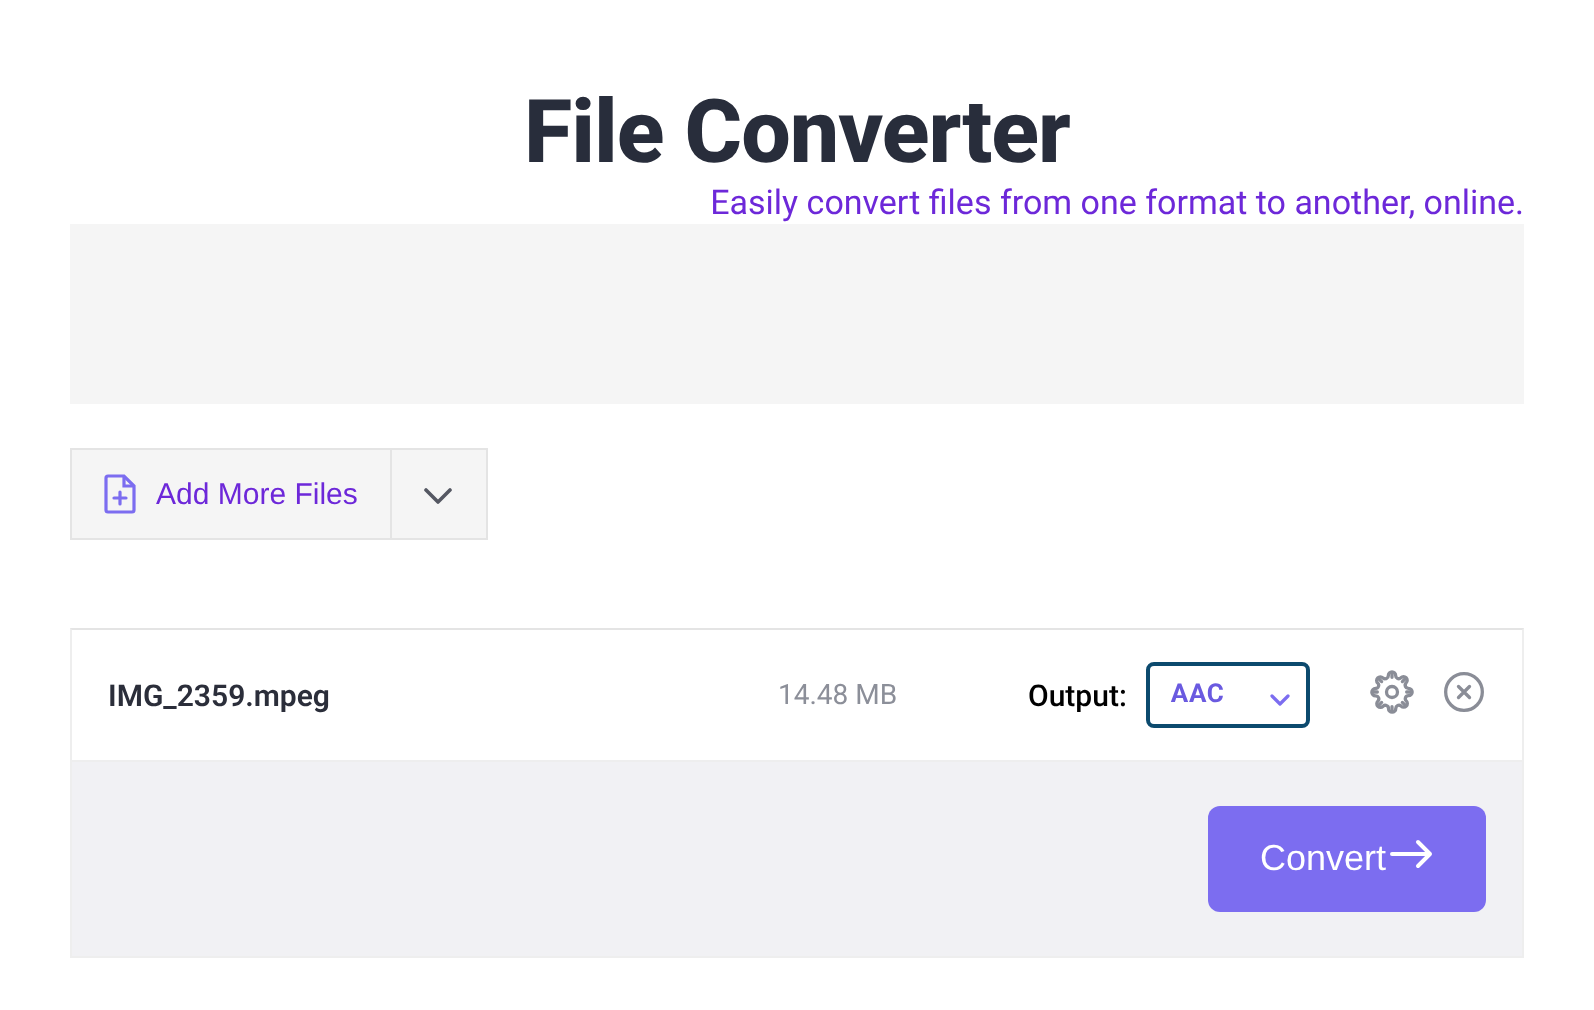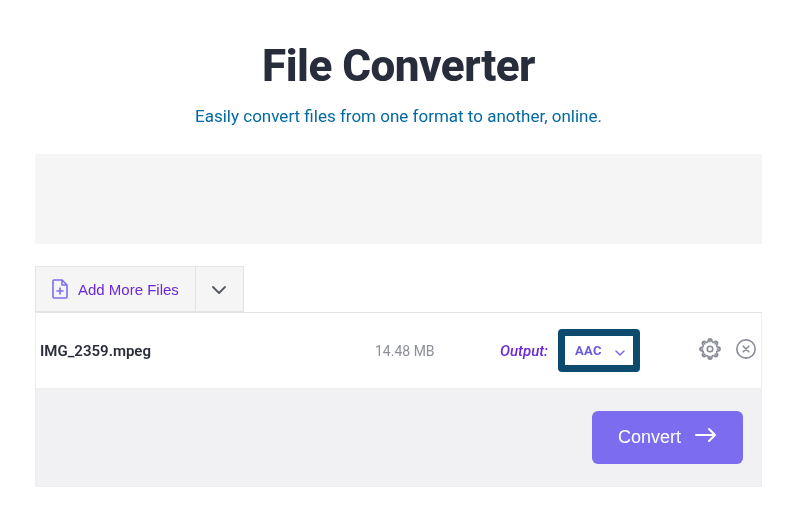--- a/index.html
+++ b/index.html
@@ -16,27 +16,25 @@
     }
     .container {
       padding: 40px 35px 0 35px;
     }
     .title {
       text-align: center;
       font-size: 44px;
       font-weight: 800;
       color: #282d3b;
       letter-spacing: -0.5px;
-      margin-bottom: 14px;
     }
     .subtitle {
-      text-align: center;
+      text-align: right;
       font-size: 17px;
-      color: #0369a1;
-      margin-bottom: 28px;
+      color: #6d28d9;
     }
     .dropzone {
       background: #f5f5f5;
       height: 90px;
       width: 100%;
     }
     .toolbar {
       display: flex;
       margin-top: 22px;
     }
@@ -64,21 +62,22 @@
       border-left: none;
       width: 48px;
       cursor: pointer;
     }
     .file-row {
       display: flex;
       align-items: center;
       border: 1px solid #eeeeee;
       border-top: 1px solid #e4e4e4;
       background: #ffffff;
-      padding: 16px 4px;
+      padding: 16px 18px;
+      margin-top: 44px;
     }
     .file-name {
       font-size: 15px;
       font-weight: 600;
       color: #2b2e3a;
       flex: 0 0 auto;
       width: 335px;
     }
     .file-size {
       font-size: 14px;
@@ -89,29 +88,28 @@
     }
     .output-section {
       display: flex;
       align-items: center;
       margin-left: 30px;
       gap: 10px;
       flex: 1;
     }
     .output-label {
       font-size: 15px;
-      color: #6d28d9;
+      color: #000000;
       font-weight: 500;
-      font-style: italic;
     }
     .format-select {
       display: flex;
       align-items: center;
       justify-content: space-between;
-      border: 7px solid #0c4a6e;
+      border: 2px solid #0c4a6e;
       border-radius: 4px;
       padding: 5px 8px 5px 10px;
       width: 82px;
       cursor: pointer;
     }
     .format-value {
       color: #6a5ae0;
       font-size: 13px;
       font-weight: 700;
       letter-spacing: 0.3px;
@@ -131,21 +129,21 @@
       background: #f1f1f4;
       border: 1px solid #eeeeee;
       border-top: none;
       padding: 22px 18px;
       display: flex;
       justify-content: flex-end;
     }
     .convert-btn {
       display: flex;
       align-items: center;
-      gap: 14px;
+      gap: 2px;
       background: #7c6df0;
       color: #ffffff;
       border: none;
       border-radius: 6px;
       padding: 16px 26px;
       font-size: 18px;
       font-weight: 500;
       cursor: pointer;
     }
   </style>

